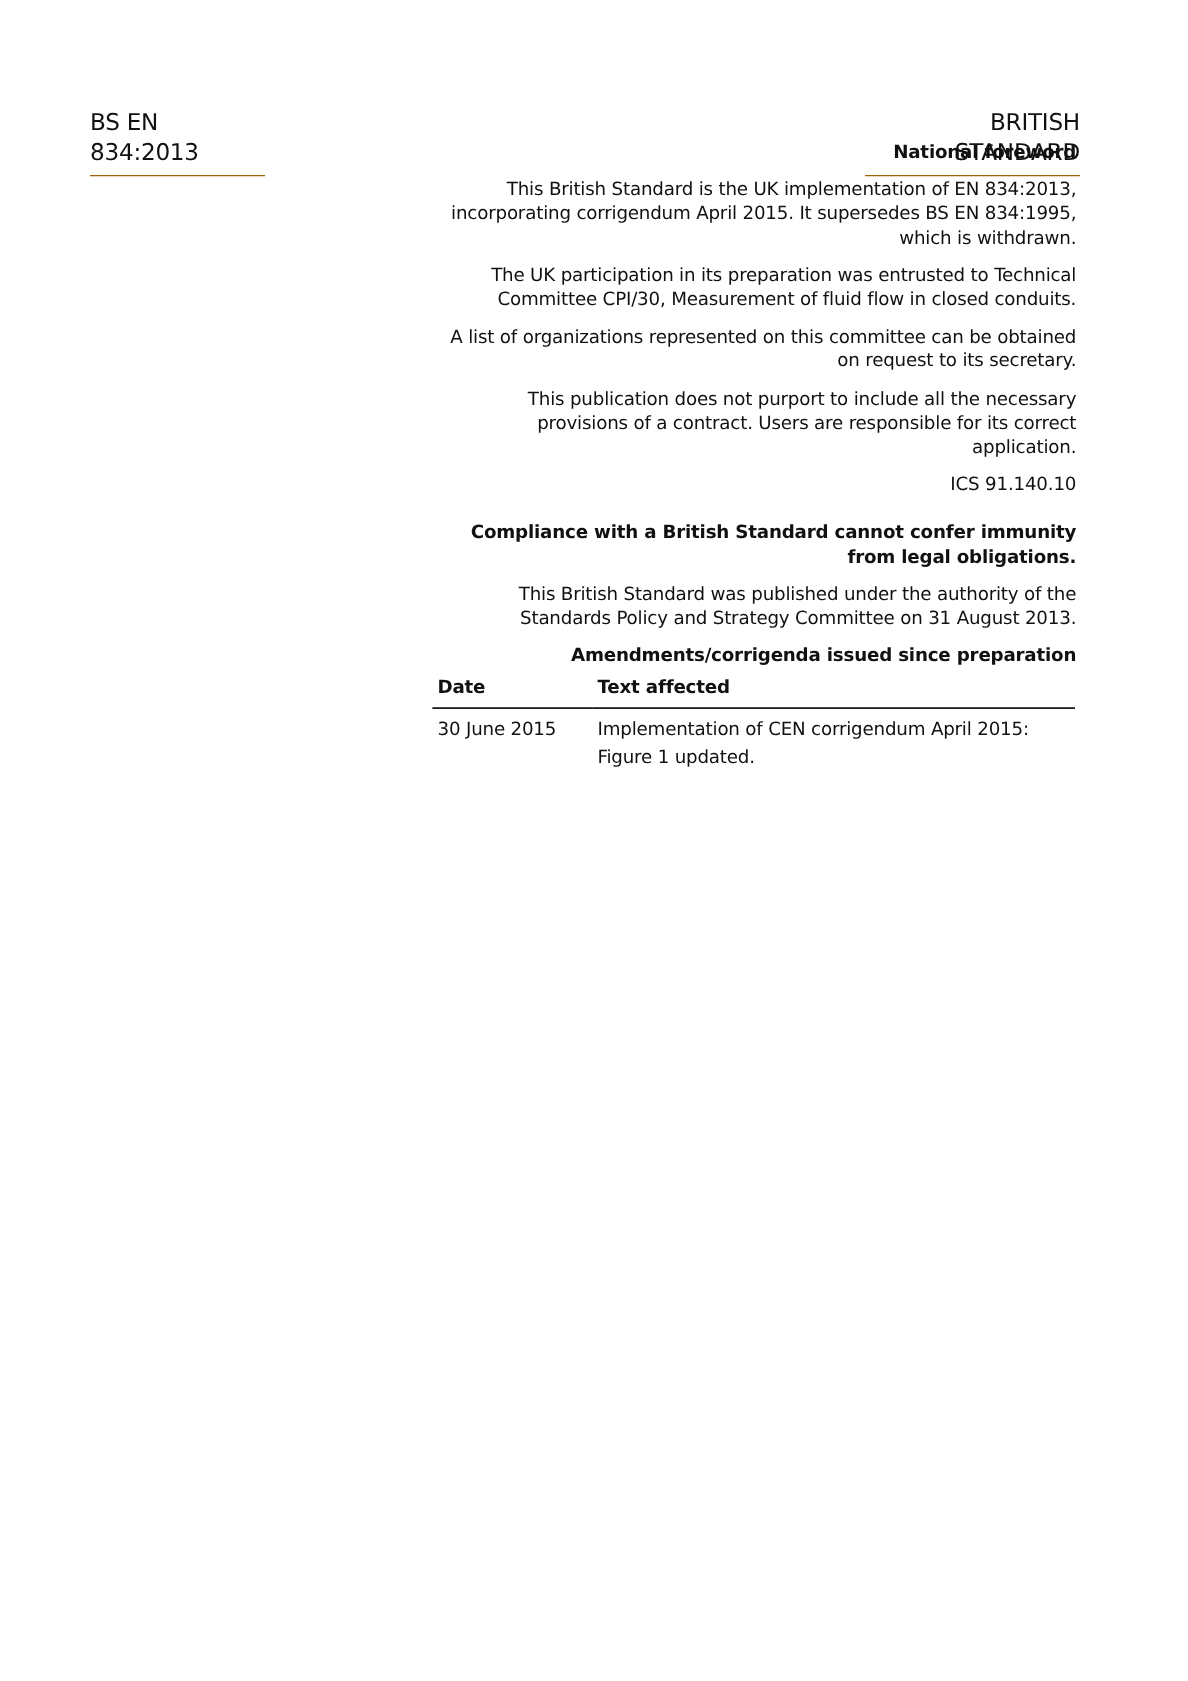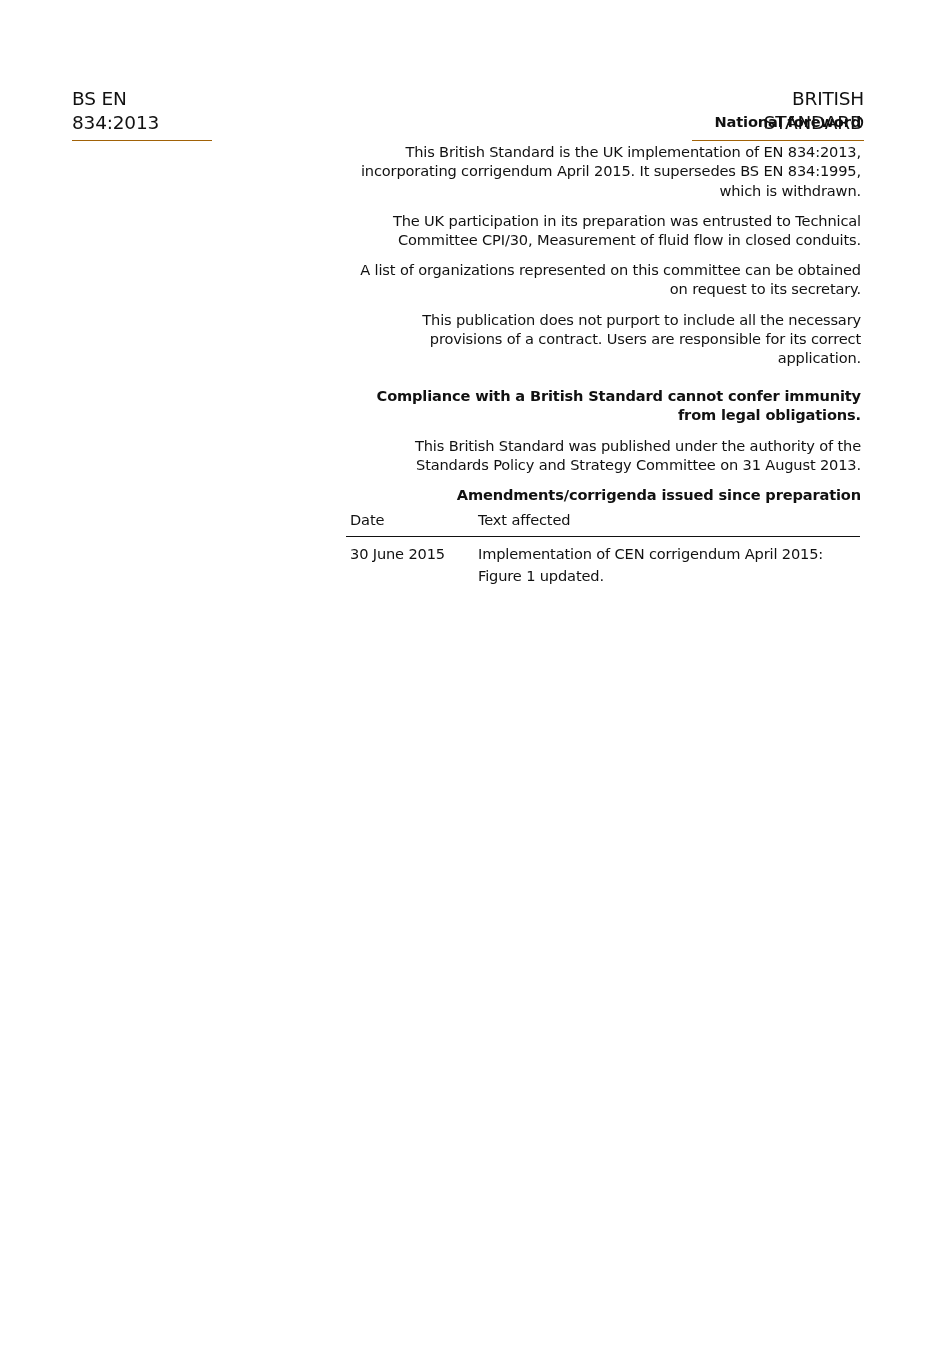--- a/index.html
+++ b/index.html
@@ -44,21 +44,21 @@
     .bold { font-weight: bold; }
 
     .amend-title { font-weight: bold; margin-bottom: 4px !important; }
     table.amend {
       width: 514px;
       border-collapse: collapse;
       font-size: 14.6px;
       letter-spacing: -0.15px;
     }
     table.amend th {
-      font-weight: normal;
+      font-weight: bold;
       text-align: left;
       padding: 2px 4px 7px 4px;
       border-bottom: 1.5px solid #111;
       line-height: 19px;
     }
     table.amend td {
       text-align: left;
       vertical-align: top;
       padding: 6px 4px 0 4px;
       line-height: 22px;
@@ -73,20 +73,21 @@
 
 <div class="content">
   <p class="heading">National foreword</p>
   <p class="para">This British Standard is the UK implementation of EN 834:2013, incorporating corrigendum April 2015. It supersedes BS EN 834:1995, which is withdrawn.</p>
   <p class="para">The UK participation in its preparation was entrusted to Technical Committee CPI/30, Measurement of fluid flow in closed conduits.</p>
   <p class="para">A list of organizations represented on this committee can be obtained on request to its secretary.</p>
   <p class="para">This publication does not purport to include all the necessary provisions of a contract. Users are responsible for its correct application.</p>
 
 
   <div class="block">
+    <p>ICS 91.140.10</p>
   </div>
 
   <p class="para bold">Compliance with a British Standard cannot confer immunity from legal obligations.</p>
   <p class="para">This British Standard was published under the authority of the Standards Policy and Strategy Committee on 31 August 2013.</p>
 
   <p class="amend-title">Amendments/corrigenda issued since preparation</p>
   <table class="amend">
     <thead>
       <tr>
         <th class="col-date">Date</th>

